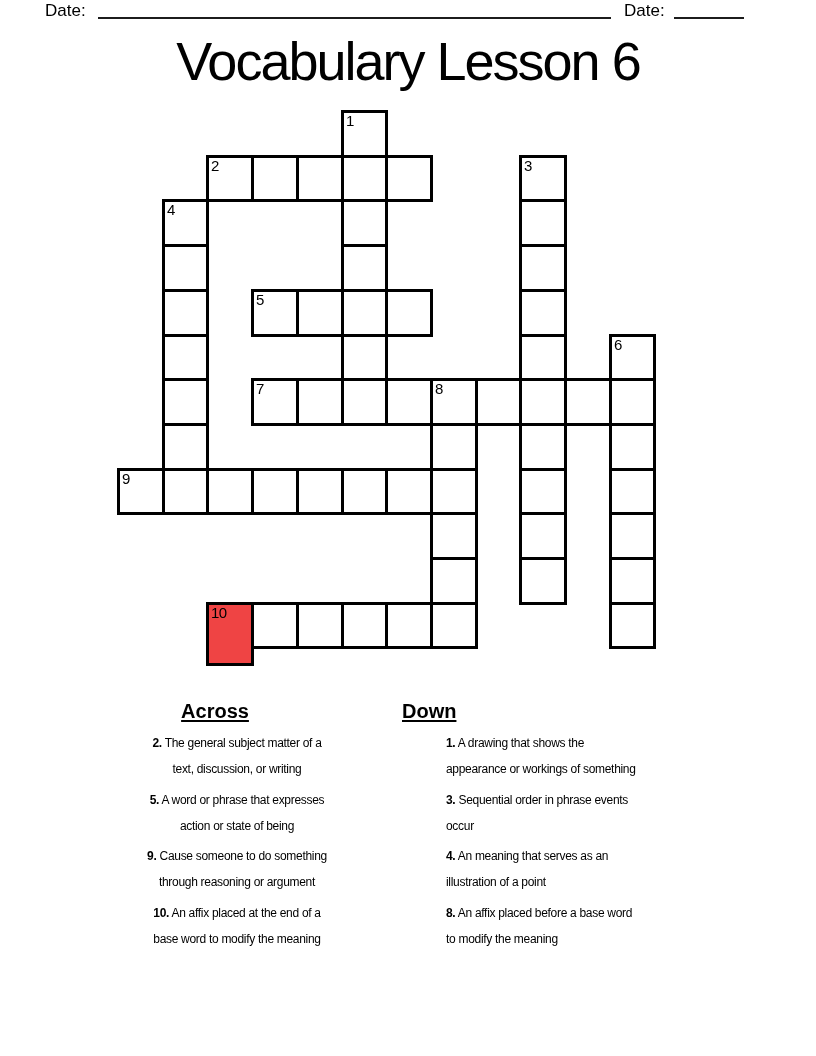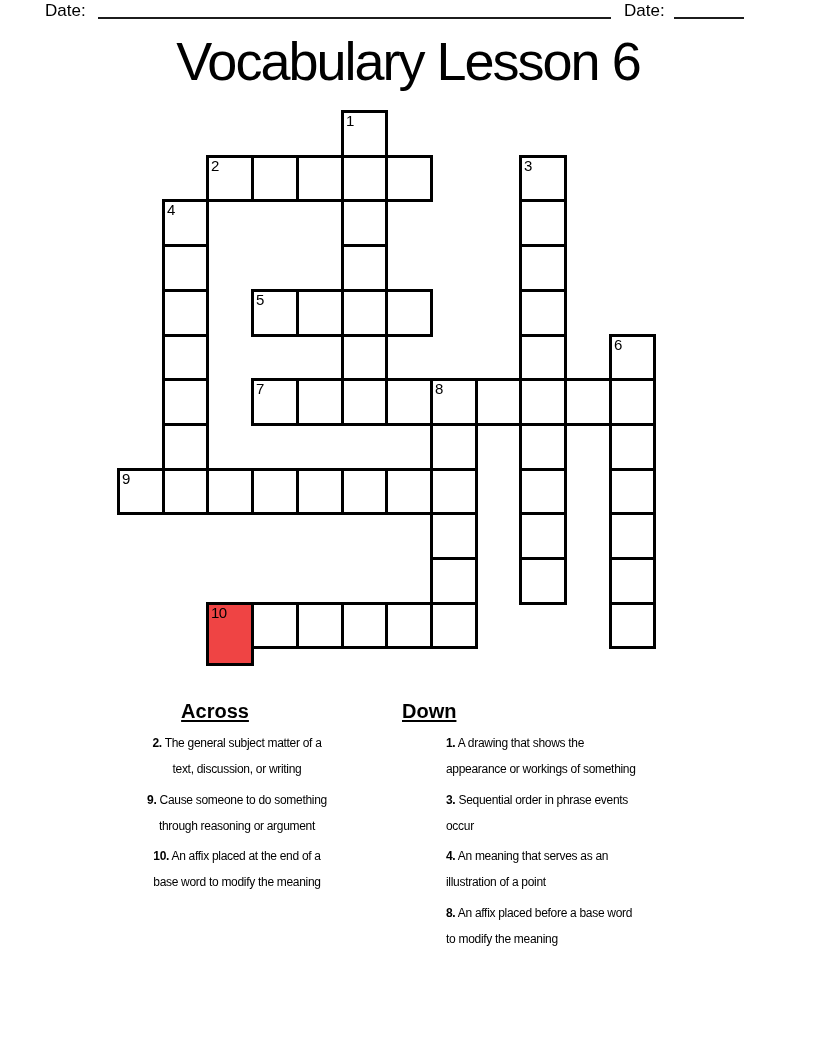--- a/index.html
+++ b/index.html
@@ -131,20 +131,22 @@
       <div class="cell" style="left: 296px; top: 602px; width: 48px; height: 47px; border-color: rgb(0, 0, 0); background: rgb(255, 255, 255);"></div>
       <div class="cell" style="left: 341px; top: 602px; width: 47px; height: 47px; border-color: rgb(0, 0, 0); background: rgb(255, 255, 255);"></div>
       <div class="cell" style="left: 385px; top: 602px; width: 48px; height: 47px; border-color: rgb(0, 0, 0); background: rgb(255, 255, 255);"></div>
     </div>
 
   <div class="clue-col clues-across">
     <div class="clue-head">Across</div>
     <div>
         <div class="clue"><span class="cnum">2.</span> <span class="ctext">The general subject matter of a
 text, discussion, or writing</span></div>
+        <div class="clue"><span class="cnum">5.</span> <span class="ctext">A word or phrase that expresses
+action or state of being</span></div>
         <div class="clue"><span class="cnum">9.</span> <span class="ctext">Cause someone to do something
 through reasoning or argument</span></div>
         <div class="clue"><span class="cnum">10.</span> <span class="ctext">An affix placed at the end of a
 base word to modify the meaning</span></div>
       </div>
   </div>
 
   <div class="clue-col clues-down">
     <div class="clue-head">Down</div>
     <div>

